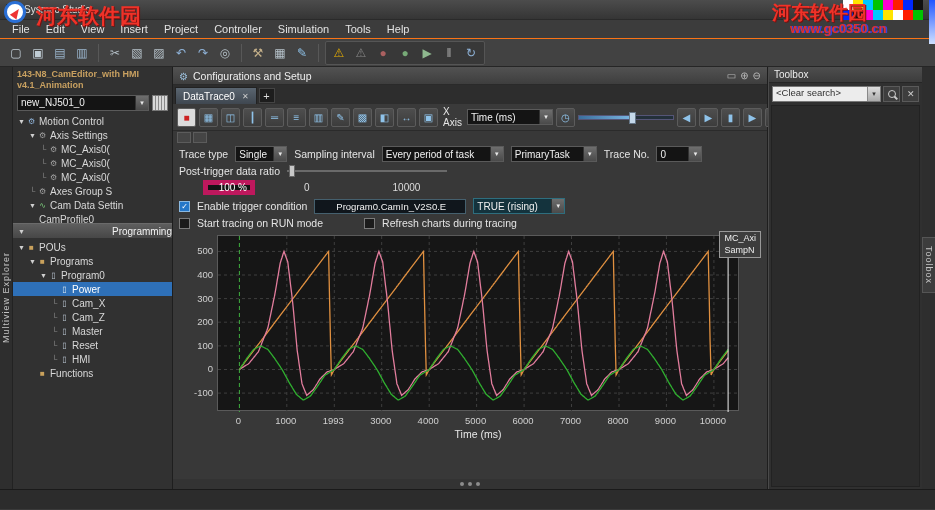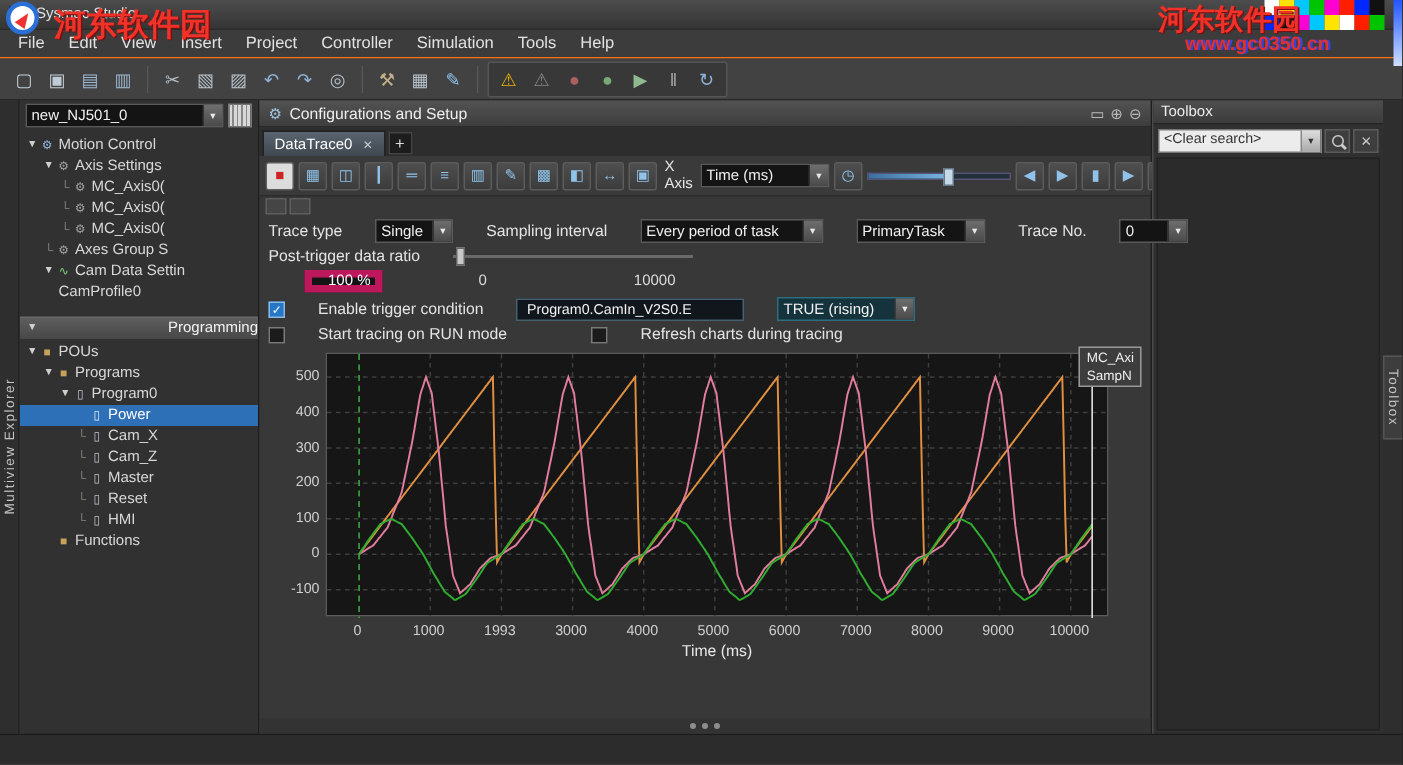--- a/index.html
+++ b/index.html
@@ -83,37 +83,37 @@
   .tbtn.record{background:#dcdcdc;color:#c22;}
   .tt-label{color:#e6e6e6;font-size:10px;margin:0 2px;}
   .hslider{width:96px;height:5px;background:#23303a;border:1px solid #557;position:relative;flex:none;}
   .hslider .fill{position:absolute;left:0;top:0;bottom:0;width:55%;background:linear-gradient(90deg,#3b6f9e,#79b4e0);}
   .hslider .handle{position:absolute;left:53%;top:-4px;width:7px;height:12px;background:#c4d8ea;border:1px solid #678;}
   .zoom-label{color:#fff;font-size:10px;margin-left:2px;}
   .mini-row{height:13px;display:flex;gap:2px;padding:1px 4px;align-items:center;}
   .sbtn{width:14px;height:11px;background:#454545;border:1px solid #5c5c5c;}
 
   .settings{padding:2px 6px 0 6px;display:flex;flex-direction:column;gap:3px;}
-  .srow{display:flex;align-items:center;gap:22px;}
+  .srow{display:flex;align-items:center;gap:7px;}
   .lbl{color:#e4e4e4;font-size:10.5px;white-space:nowrap;}
   .cb{width:11px;height:11px;border:1px solid #7a7a7a;background:#1b1b1b;flex:none;display:flex;
       align-items:center;justify-content:center;font-size:8px;color:#fff;}
   .cb.checked{background:#2577c8;border-color:#8ab8e0;}
   .cb.checked::after{content:"\2713";}
   .pt-slider{width:160px;height:10px;position:relative;flex:none;}
   .pt-slider::before{content:"";position:absolute;left:0;right:0;top:4px;height:2px;background:#6a6a6a;}
   .pt-handle{position:absolute;left:2px;top:-1px;width:6px;height:12px;background:#c8c8c8;border:1px solid #666;}
   .valbox{width:52px;height:15px;background:#141414;border:5px solid #be185d;color:#fff;font-size:10px;
           display:flex;align-items:center;justify-content:flex-end;padding-right:3px;}
   .pt2{padding-left:24px;}
   .rlab{color:#ddd;font-size:10px;}
   .rlab.min{margin-left:42px;}
   .rlab.max{margin-left:76px;}
   .trig-target{width:152px;height:15px;background:#10161c;border:1px solid #45606e;color:#f2f2f2;font-size:9.5px;
-               display:flex;align-items:center;padding:0 6px;overflow:hidden;white-space:nowrap;}
+               display:flex;align-items:center;padding:0 21px;overflow:hidden;white-space:nowrap;}
 
   
   .chart-region{flex:1;position:relative;margin:2px 6px 0 6px;}
   .plot{position:absolute;left:38px;top:4px;width:522px;height:176px;background:#161616;border:1px solid #5a5a5a;}
   .ylab{position:absolute;left:2px;width:32px;text-align:right;font-size:9.5px;color:#d0d0d0;}
   .xlab{position:absolute;transform:translateX(-50%);font-size:9.5px;color:#d0d0d0;}
   .xtitle{position:absolute;transform:translateX(-50%);font-size:10.5px;color:#e8e8e8;}
   .chart-tip{position:absolute;right:0;top:0;background:#3d3d3d;border:1px solid #999;padding:1px 4px;
              font-size:9px;color:#eee;line-height:1.3;z-index:5;}
   .bottom-strip{height:10px;display:flex;align-items:center;justify-content:center;gap:4px;background:#333;}
@@ -197,20 +197,21 @@
       </span>
     </div>
 
   <div class="workspace">
 
     <div class="vstrip">
       <span class="vtext" style="top:185px">Multiview Explorer</span>
     </div>
 
     <div class="left-panel">
+      <div class="proj-title">143-N8_CamEditor_with HMI v4.1_Animation</div>
       <div class="device-row">
         <div class="dd flex1">
           <span class="dd-val">new_NJ501_0</span>
           <span class="dd-arrow"></span>
         </div>
         <span class="device-icon"></span>
       </div>
       <div class="tree" id="config-tree">
           <div class="trow" style="padding-left: 4px;">
             <span class="t-arrow">▼</span>

